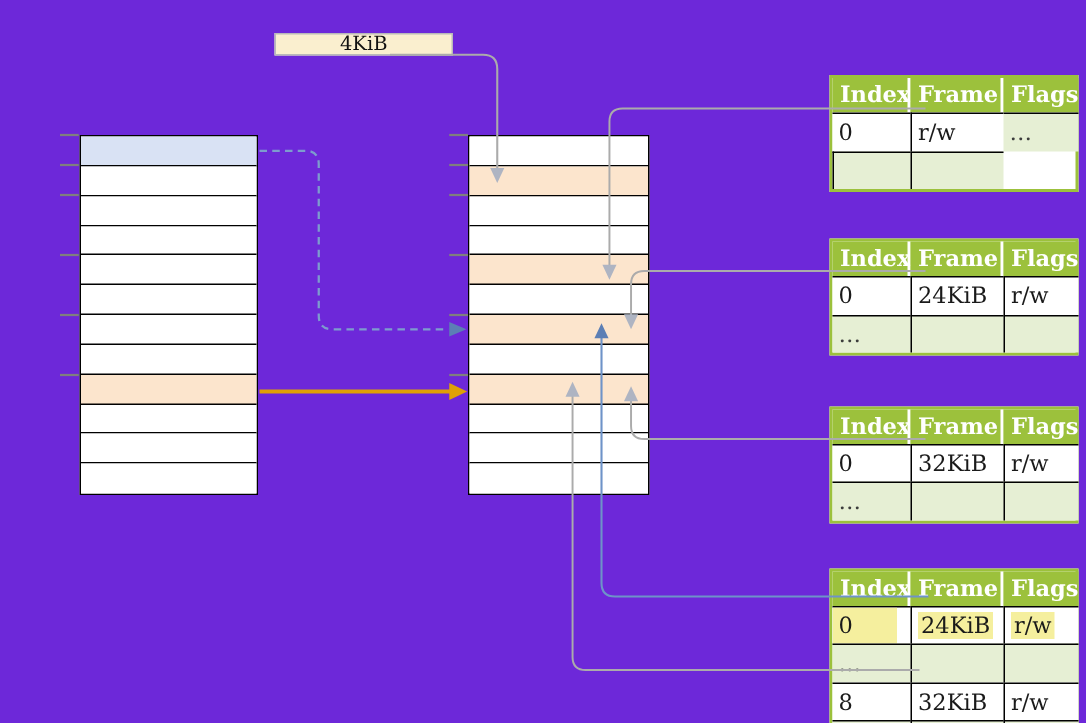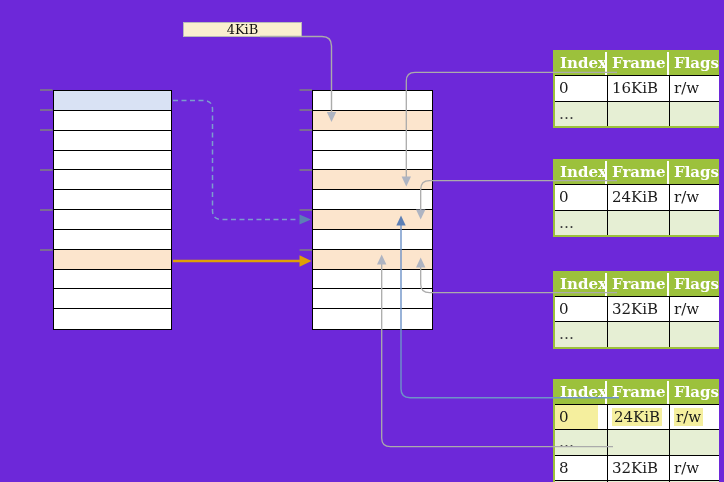--- a/index.html
+++ b/index.html
@@ -92,21 +92,20 @@
     <div class="memrow"></div>
     <div class="memrow"></div>
     <div class="memrow"></div>
   </div>
 
   <div id="table-1" class="ptable rows2">
     <div class="th sep">Index</div>
     <div class="th sep">Frame</div>
     <div class="th">Flags</div>
     <div class="td">0</div>
-    <div class="td c2">16KiB</div>
     <div class="td c3">r/w</div>
     <div class="td dots">…</div>
     <div class="td dots c2"></div>
     <div class="td dots c3"></div>
   </div>
 
   <div id="table-2" class="ptable rows2">
     <div class="th sep">Index</div>
     <div class="th sep">Frame</div>
     <div class="th">Flags</div>

